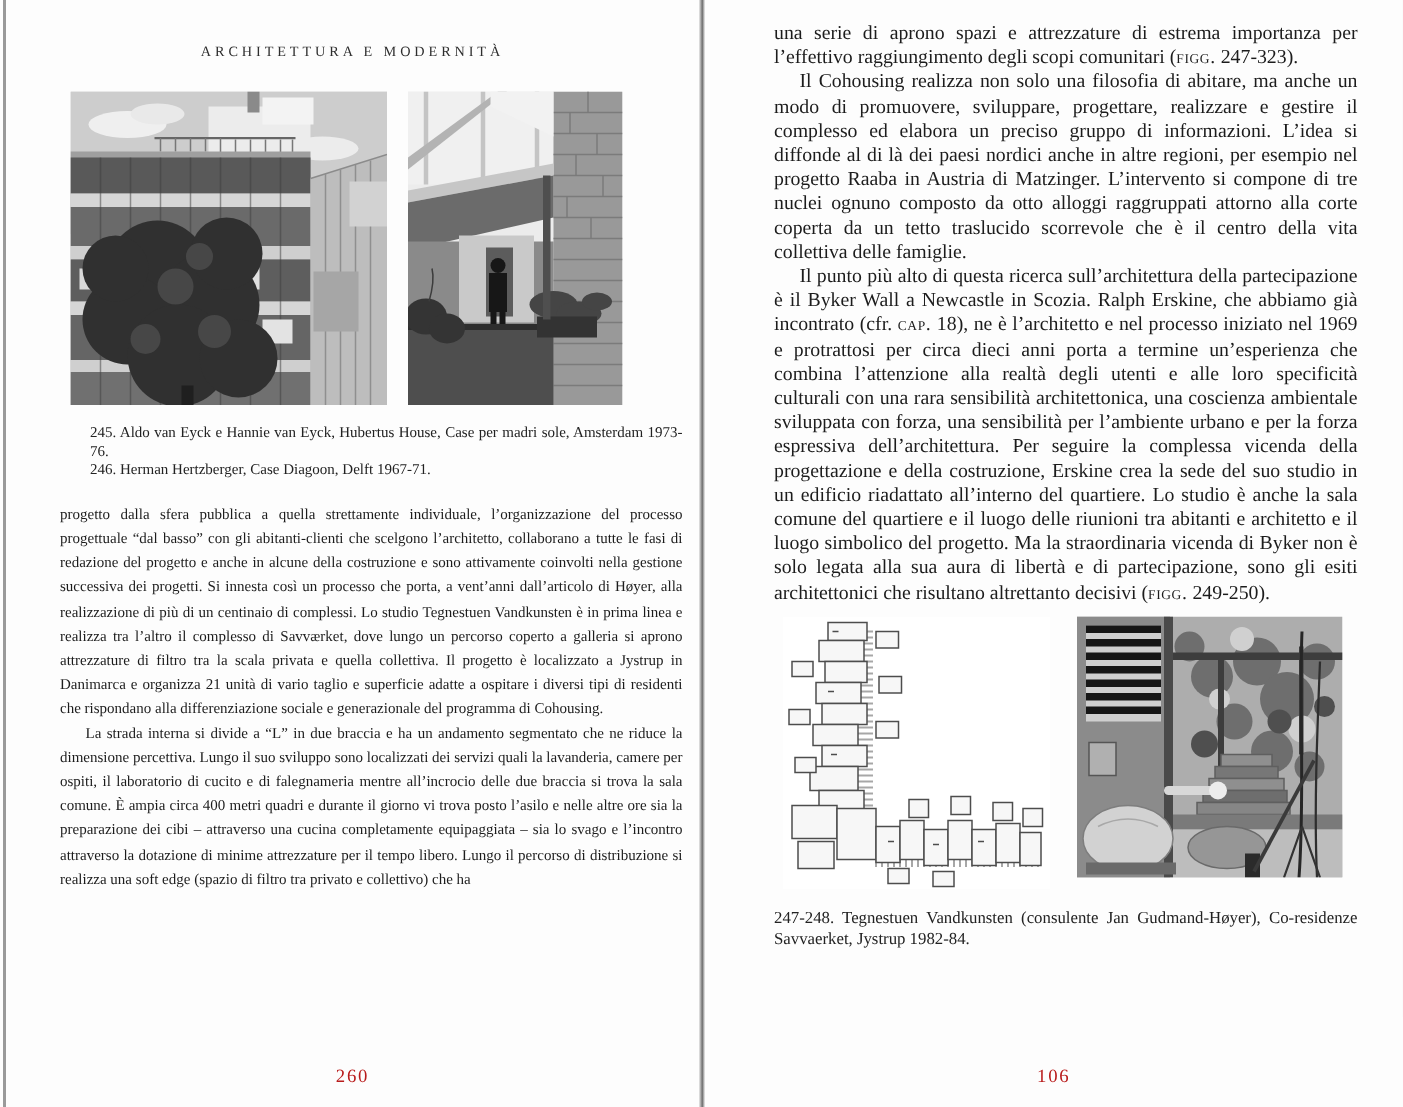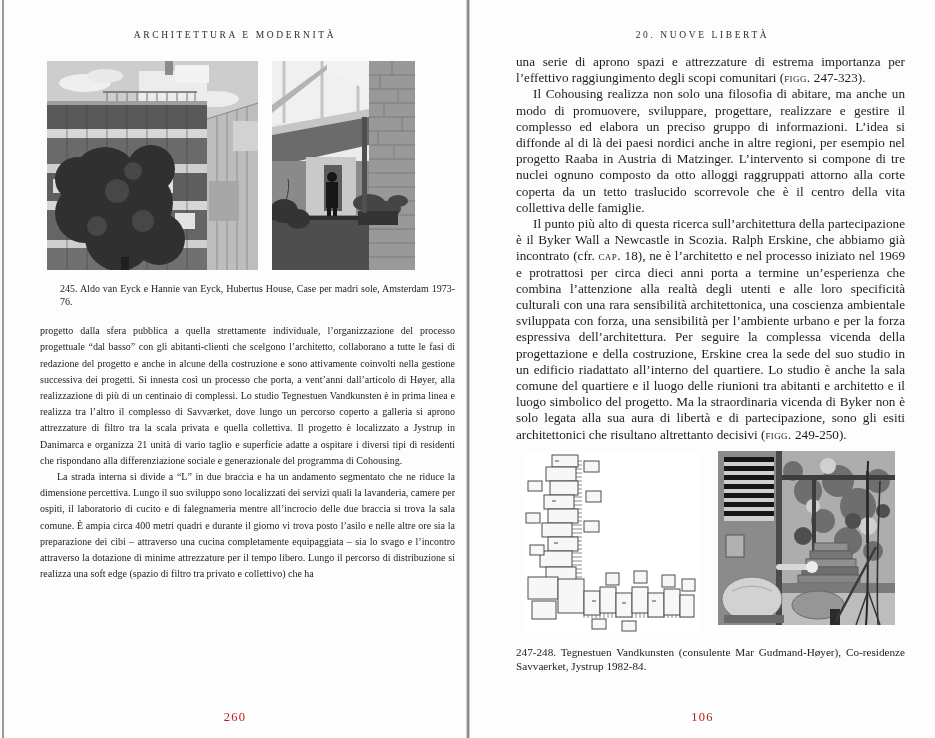--- a/index.html
+++ b/index.html
@@ -123,34 +123,34 @@
             <ellipse cx="114" cy="148" rx="15" ry="8"></ellipse>
           <ellipse cx="126" cy="140" rx="10" ry="6"></ellipse>
         </g>
         <rect x="86" y="150" width="40" height="14" fill="#333333"></rect>
         <rect x="90" y="56" width="5" height="96" fill="#4f4f4f"></rect>
       </svg>
     </div>
 
     <div class="caption">
       <p>245. Aldo van Eyck e Hannie van Eyck, Hubertus House, Case per madri sole, Amsterdam 1973-76.</p>
+      <p>246. Herman Hertzberger, Case Diagoon, Delft 1967-71.</p>
     </div>
 
     <div class="bodytext">
         <p class="para"><span>progetto dalla sfera pubblica a quella strettamente individuale, l’organizzazione del processo progettuale “dal basso” con gli abitanti-clienti che scelgono l’architetto, collaborano a tutte le fasi di redazione del progetto e anche in alcune della costruzione e sono attivamente coinvolti nella gestione successiva dei progetti. Si innesta così un processo che porta, a vent’anni dall’articolo di Høyer, alla realizzazione di più di un centinaio di complessi. Lo studio Tegnestuen Vandkunsten è in prima linea e realizza tra l’altro il complesso di Savværket, dove lungo un percorso coperto a galleria si aprono attrezzature di filtro tra la scala privata e quella collettiva. Il progetto è localizzato a Jystrup in Danimarca e organizza 21 unità di vario taglio e superficie adatte a ospitare i diversi tipi di residenti che rispondano alla differenziazione sociale e generazionale del programma di </span><span class="i">Cohousing</span><span>.</span></p>
         <p class="para indent"><span>La strada interna si divide a “L” in due braccia e ha un andamento segmentato che ne riduce la dimensione percettiva. Lungo il suo sviluppo sono localizzati dei servizi quali la lavanderia, camere per ospiti, il laboratorio di cucito e di falegnameria mentre all’incrocio delle due braccia si trova la sala comune. È ampia circa 400 metri quadri e durante il giorno vi trova posto l’asilo e nelle altre ore sia la preparazione dei cibi – attraverso una cucina completamente equipaggiata – sia lo svago e l’incontro attraverso la dotazione di minime attrezzature per il tempo libero. Lungo il percorso di distribuzione si realizza una </span><span class="i">soft edge</span><span> (spazio di filtro tra privato e collettivo) che ha</span></p>
       </div>
 
     <div class="pagenum">260</div>
   </div>
 
   <div class="gutter"></div>
 
   <div class="page page-right">
-    <div class="running-header">20. NUOVE LIBERTÀ</div>
 
     <div class="bodytext-right">
         <p class="para"><span>una serie di aprono spazi e attrezzature di estrema importanza per l’effettivo raggiungimento degli scopi comunitari (</span><span class="sc">figg.</span><span> 247-323).</span></p>
         <p class="para indent"><span>Il </span><span class="i">Cohousing</span><span> realizza non solo una filosofia di abitare, ma anche un modo di promuovere, sviluppare, progettare, realizzare e gestire il complesso ed elabora un preciso gruppo di informazioni. L’idea si diffonde al di là dei paesi nordici anche in altre regioni, per esempio nel progetto Raaba in Austria di Matzinger. L’intervento si compone di tre nuclei ognuno composto da otto alloggi raggruppati attorno alla corte coperta da un tetto traslucido scorrevole che è il centro della vita collettiva delle famiglie.</span></p>
         <p class="para indent"><span>Il punto più alto di questa ricerca sull’architettura della partecipazione è il Byker Wall a Newcastle in Scozia. Ralph Erskine, che abbiamo già incontrato (cfr. </span><span class="sc">cap.</span><span> 18), ne è l’architetto e nel processo iniziato nel 1969 e protrattosi per circa dieci anni porta a termine un’esperienza che combina l’attenzione alla realtà degli utenti e alle loro specificità culturali con una rara sensibilità architettonica, una coscienza ambientale sviluppata con forza, una sensibilità per l’ambiente urbano e per la forza espressiva dell’architettura. Per seguire la complessa vicenda della progettazione e della costruzione, Erskine crea la sede del suo studio in un edificio riadattato all’interno del quartiere. Lo studio è anche la sala comune del quartiere e il luogo delle riunioni tra abitanti e architetto e il luogo simbolico del progetto. Ma la straordinaria vicenda di Byker non è solo legata alla sua aura di libertà e di partecipazione, sono gli esiti architettonici che risultano altrettanto decisivi (</span><span class="sc">figg.</span><span> 249-250).</span></p>
       </div>
 
     <div class="figrow-right">
 
       <svg width="178" height="182" viewBox="0 0 178 182">
@@ -255,17 +255,17 @@
         <rect x="6" y="164" width="60" height="8" fill="#6a6a6a"></rect>
         <ellipse cx="100" cy="154" rx="26" ry="14" fill="#969696" stroke="#6a6a6a"></ellipse>
         <rect x="112" y="158" width="10" height="16" fill="#2b2b2b"></rect>
         <path d="M150 10 C148 60 152 120 148 174" stroke="#262626" stroke-width="2" fill="none"></path>
         <path d="M162 30 C160 80 158 130 160 174" stroke="#2e2e2e" stroke-width="1.5" fill="none"></path>
         <path d="M118 170 L158 96" stroke="#3a3a3a" stroke-width="2.5"></path>
         <path d="M150 140 L138 174 M150 140 L162 174" stroke="#333333" stroke-width="1.5" fill="none"></path>
       </svg>
     </div>
 
-    <div class="caption-right">247-248. Tegnestuen Vandkunsten (consulente Mar Gudmand-Høyer), Co-residenze Savvaerket, Jystrup 1982-84.</div>
+    <div class="caption-right">247-248. Tegnestuen Vandkunsten (consulente Jan Gudmand-Høyer), Co-residenze Savvaerket, Jystrup 1982-84.</div>
 
     <div class="pagenum">106</div>
   </div>
 </div>
 
 </body></html>

